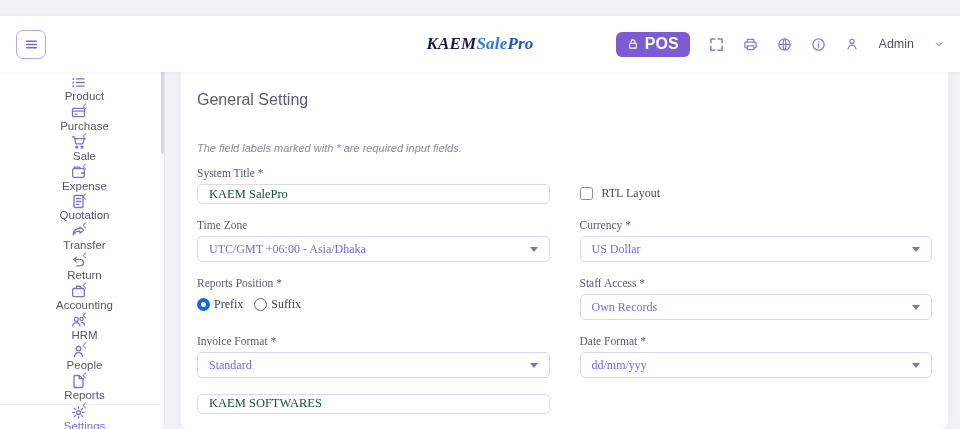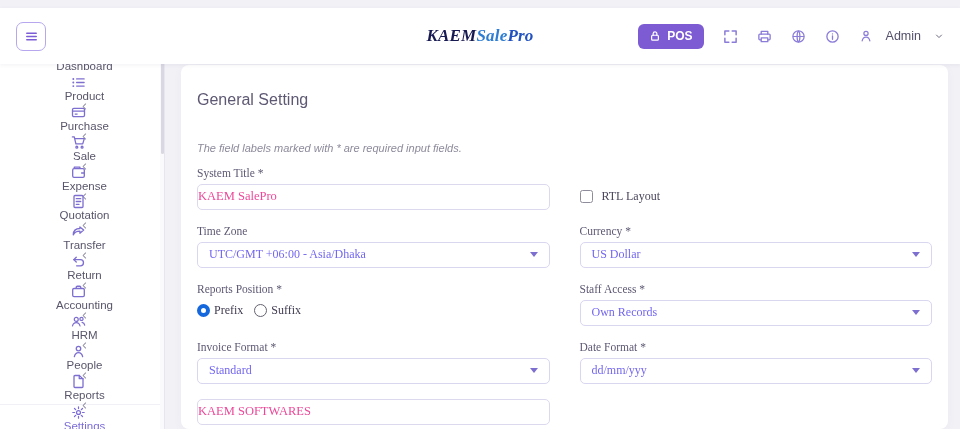--- a/index.html
+++ b/index.html
@@ -6,46 +6,46 @@
   html,body { margin:0; padding:0; }
   body {
     width:960px; height:429px; overflow:hidden;
     font-family:"Liberation Sans", sans-serif;
     background:#f2f1f6; color:#5e5873;
   }
   svg { display:block; }
 
   
   .topbar {
-    position:fixed; top:8px; left:0; width:960px; height:56px;
+    position:fixed; top:16px; left:0; width:960px; height:56px;
     background:#fff; display:flex; align-items:center;
     padding:0 16px; box-shadow:0 1px 4px rgba(80,70,120,.08); z-index:20;
   }
   .menu-btn {
     width:30px; height:29px; border:1px solid #b6a7ee; border-radius:7px;
     background:#fff; display:flex; align-items:center; justify-content:center;
     color:#7c5dd6; cursor:pointer;
   }
   .logo {
     position:absolute; left:50%; transform:translateX(-50%);
     font-family:"Liberation Serif", serif; font-style:italic; font-weight:bold;
     font-size:17px; letter-spacing:.2px; white-space:nowrap;
   }
   .logo .p1 { color:#181a52; }
   .logo .p2 { color:#2d7dd2; }
   .logo .p3 { color:#2152c0; }
   .topbar-right { margin-left:auto; display:flex; align-items:center; gap:19px; }
   .pos-btn {
     background:#7c5bd3; color:#fff; border:none; border-radius:6px;
-    height:25px; padding:0 11px; font-size:12px; font-weight:600;
+    height:25px; padding:0 11px; font-size:16px; font-weight:600;
     display:flex; align-items:center; gap:6px; cursor:pointer;
   }
   .tb-icon { color:#8a7cd8; cursor:pointer; }
   .admin {
-    display:flex; align-items:center; gap:13px; color:#54506a;
+    display:flex; align-items:center; gap:20px; color:#54506a;
     font-size:12.5px; cursor:pointer;
   }
   .admin .person { color:#8a7cd8; }
   .admin .chev { color:#6d6a80; }
 
   
   .sidebar {
     position:fixed; top:42px; left:0; bottom:0; width:160px;
     background:#fff; padding-top:3px; z-index:10;
   }
@@ -83,22 +83,22 @@
   .note { margin-top:33px; font-size:11px; font-style:italic; color:#8d8a9b; }
 
   .form-grid {
     display:grid; grid-template-columns:1fr 1fr; column-gap:30px;
     margin-top:13px;
   }
   .cell { margin-bottom:15px;font-family:Liberation Serif, serif; }
   .field-label { display:block; font-size:11.5px; color:#5e5873; margin-bottom:5px; }
 
   .text-input {
-    width:100%; height:26px; border:1px solid #dcd9ee; border-radius:5px;
-    padding:0 0; font-size:12.5px; color:#ec4899; background:#fff;
+    width:100%; height:20px; border:1px solid #dcd9ee; border-radius:5px;
+    padding:0 11px; font-size:12.5px; color:#14532d; background:#fff;
     font-family:inherit; outline:none;
   }
   .select {
     width:100%; height:26px; border:1px solid #d9d6f0; border-radius:5px;
     background:#fff; display:flex; align-items:center; justify-content:space-between;
     padding:0 11px; font-size:12px; color:#7367f0; cursor:pointer;
   }
   .caret {
     width:0; height:0; border-left:4px solid transparent; border-right:4px solid transparent;
     border-top:5px solid #7d6fd0;

